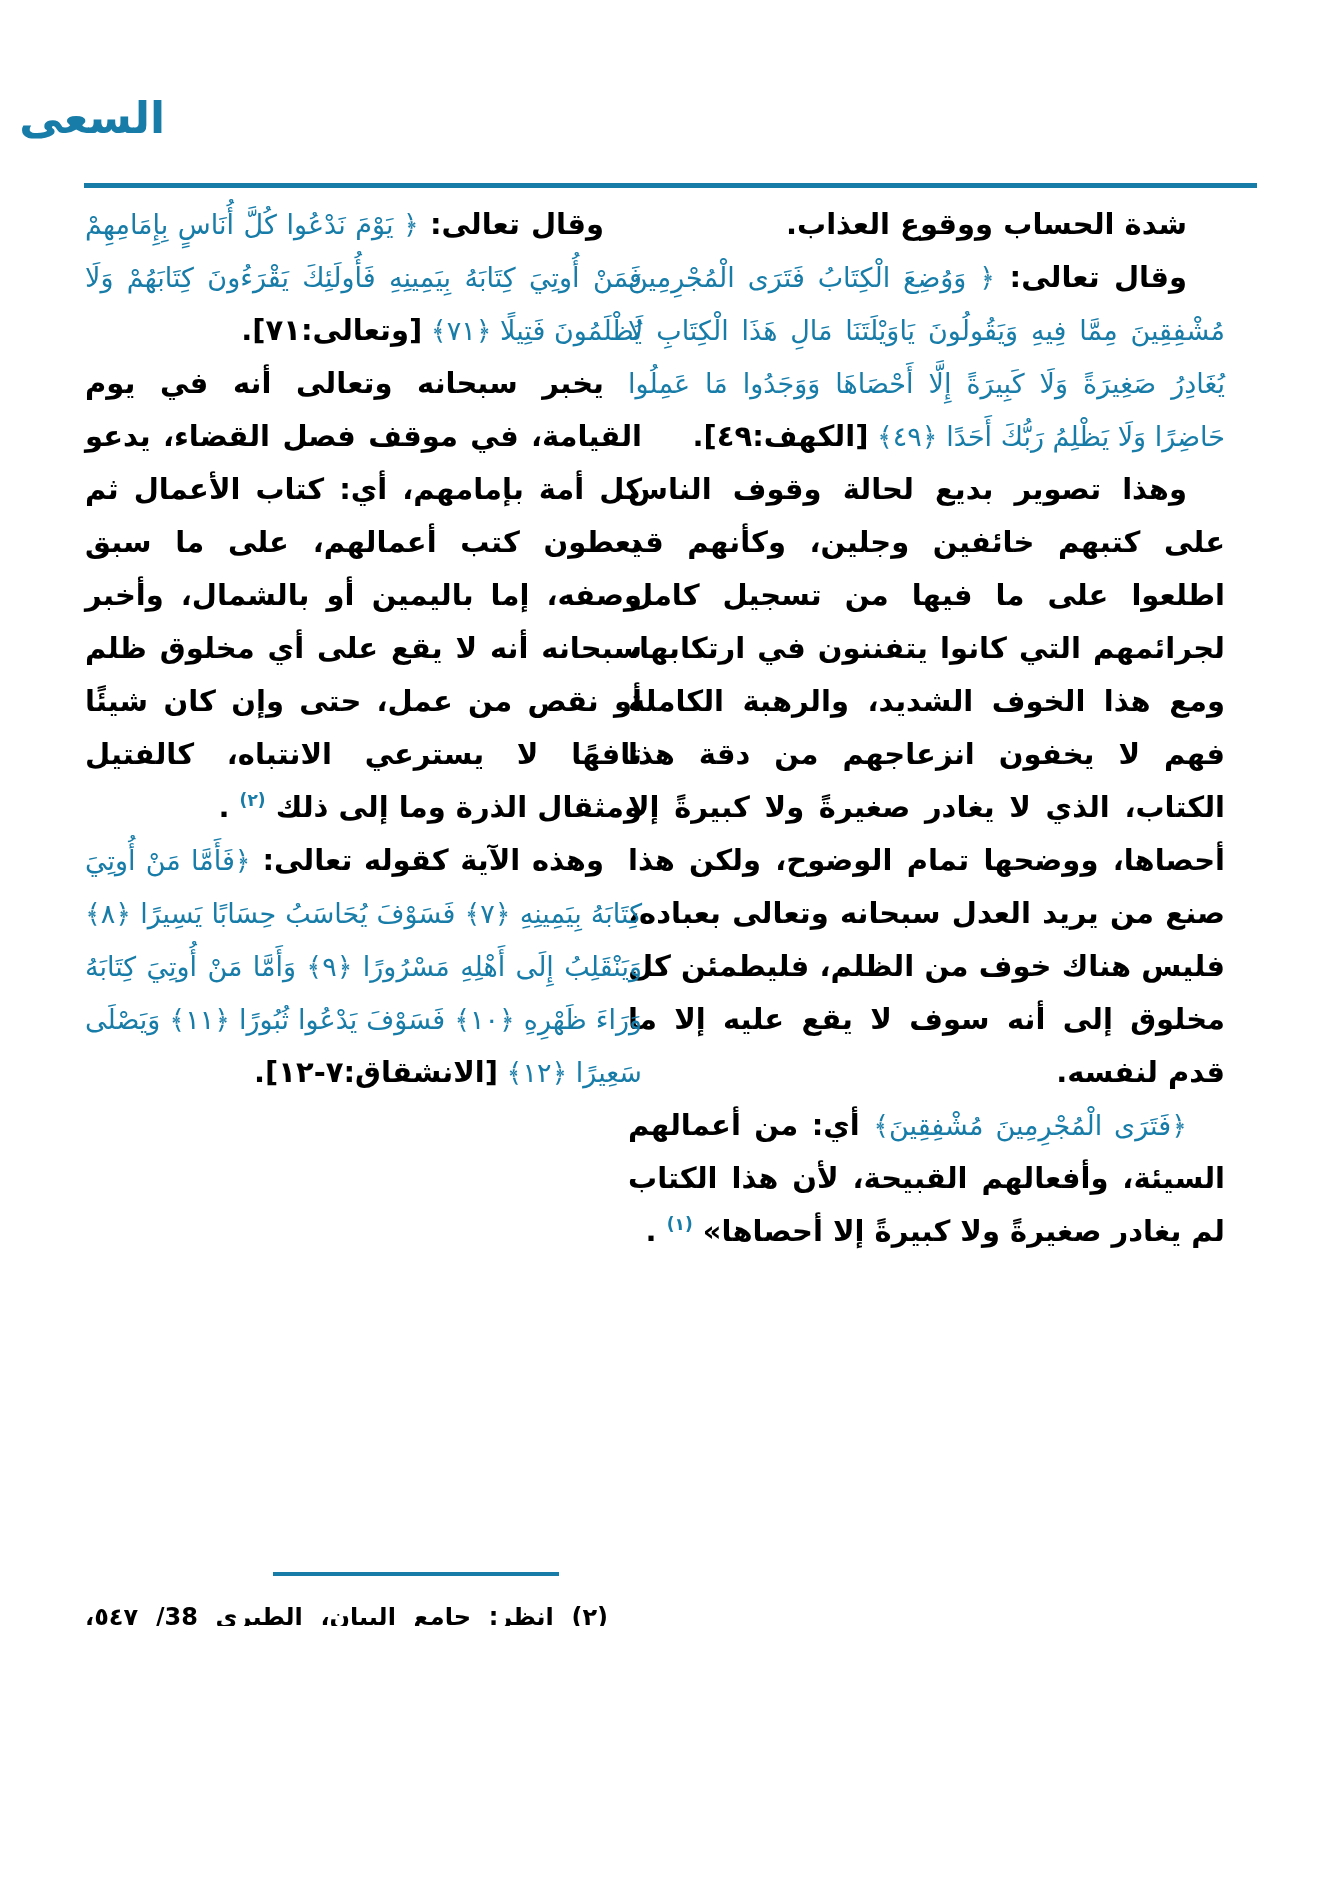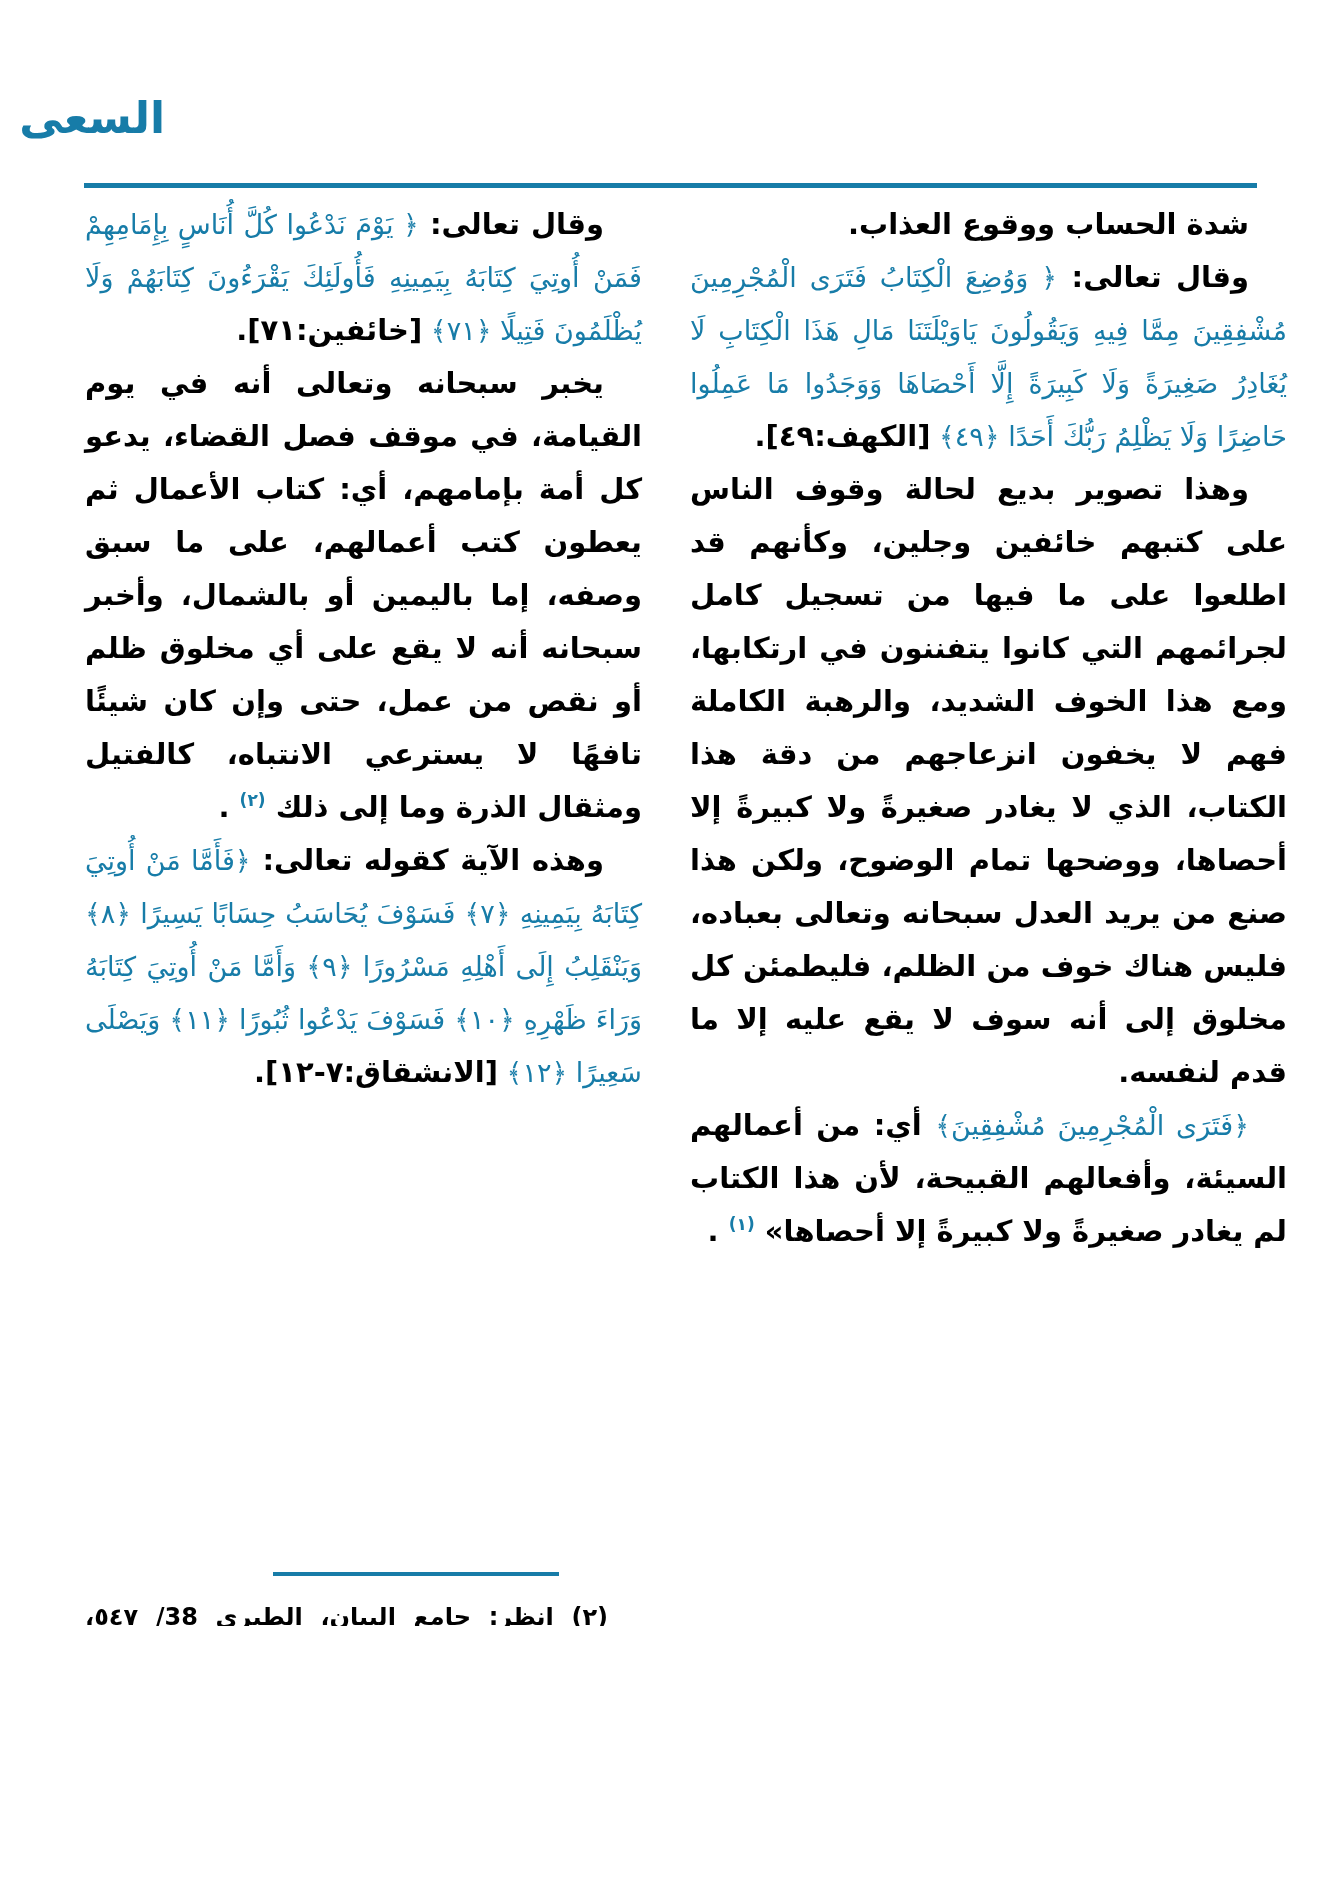--- a/index.html
+++ b/index.html
@@ -21,21 +21,21 @@
     position:absolute; left:84px; top:183px;
     width:1173px; height:5px; background:#177ca8;
   }
   
   .col {
     position:absolute; top:198px;
     direction:rtl;
     text-align:justify;
     color:#000;
   }
-  .col-right { left:690px; width:597px; }
+  .col-right { left:628px; width:597px; }
   .col-left  { left:85px;  width:557px; }
   .para {
     margin:0;
     font-size:29px; line-height:53px; font-weight:bold;
     text-align:justify;
   }
   .para.indent { text-indent:38px; }
   .quran {
     color:#177ca8;
     font-weight:normal;
@@ -110,21 +110,21 @@
       <span> أي: من أعمالهم السيئة، وأفعالهم القبيحة، لأن هذا الكتاب لم يغادر صغيرةً ولا كبيرةً إلا أحصاها»</span>
       <span class="fnref">(١)</span>
       <span>.</span>
     </p>
   </div>
 
   <div class="col col-left">
     <p class="para indent">
       <span>وقال تعالى: </span>
       <span class="quran">﴿ يَوْمَ نَدْعُوا كُلَّ أُنَاسٍ بِإِمَامِهِمْ فَمَنْ أُوتِيَ كِتَابَهُ بِيَمِينِهِ فَأُولَئِكَ يَقْرَءُونَ كِتَابَهُمْ وَلَا يُظْلَمُونَ فَتِيلًا ﴿٧١﴾ </span>
-      <span>[خائفين:٧١].</span>
+      <span>[وتعالى:٧١].</span>
     </p>
     <p class="para indent">
       <span>يخبر سبحانه وتعالى أنه في يوم القيامة، في موقف فصل القضاء، يدعو كل أمة بإمامهم، أي: كتاب الأعمال ثم يعطون كتب أعمالهم، على ما سبق وصفه، إما باليمين أو بالشمال، وأخبر سبحانه أنه لا يقع على أي مخلوق ظلم أو نقص من عمل، حتى وإن كان شيئًا تافهًا لا يسترعي الانتباه، كالفتيل ومثقال الذرة وما إلى ذلك</span>
       <span class="fnref">(٢)</span>
       <span>.</span>
     </p>
     <p class="para indent">
       <span>وهذه الآية كقوله تعالى: </span>
       <span class="quran">﴿فَأَمَّا مَنْ أُوتِيَ كِتَابَهُ بِيَمِينِهِ ﴿٧﴾ فَسَوْفَ يُحَاسَبُ حِسَابًا يَسِيرًا ﴿٨﴾ وَيَنْقَلِبُ إِلَى أَهْلِهِ مَسْرُورًا ﴿٩﴾ وَأَمَّا مَنْ أُوتِيَ كِتَابَهُ وَرَاءَ ظَهْرِهِ ﴿١٠﴾ فَسَوْفَ يَدْعُوا ثُبُورًا ﴿١١﴾ وَيَصْلَى سَعِيرًا ﴿١٢﴾ </span>
       <span>[الانشقاق:٧-١٢].</span>

